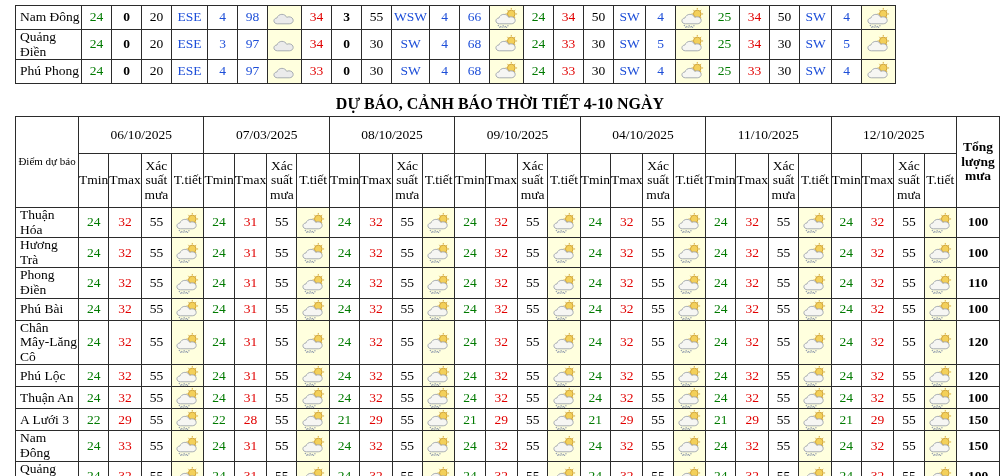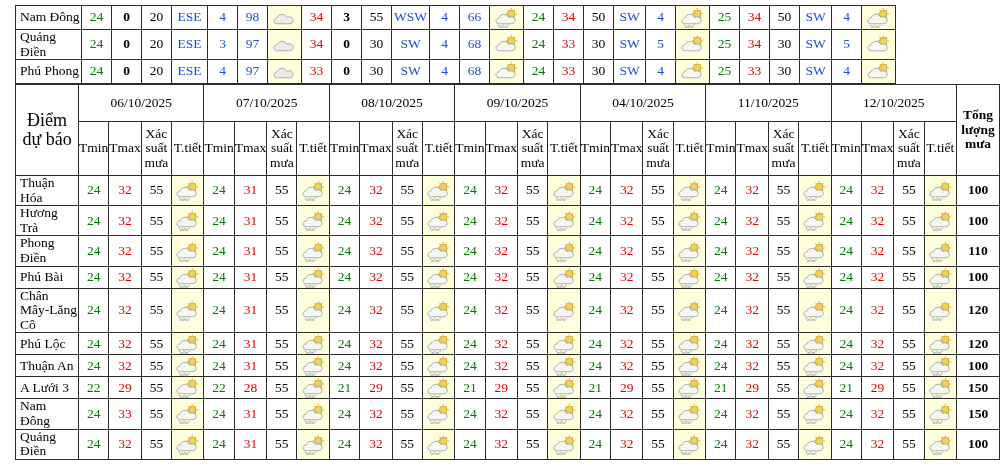--- a/index.html
+++ b/index.html
@@ -11,21 +11,21 @@
   .obs-table{margin:5px 0 0 15px;}
   .obs-table td{height:23px;}
   .name-cell{text-align:left;padding:0 0 0 4px;}
   
   .fc-title{width:1000px;text-align:center;font-weight:bold;font-size:16px;margin:11px 0 3px 0;}
   .fc-table{margin:0 0 0 15px;}
   .fc-table th{font-weight:normal;}
   .fc-table .hr1 th{height:36px;}
   .fc-table .hr2 th{height:53px;}
   .fc-table td{height:21px;}
-  th.corner-h{font-size:18px;}
+  th.corner-h{font-size:11px;}
   th.total-h{font-weight:bold;text-align:center;}
   .total-cell{font-weight:bold;}
   
   .c-tmin{color:#017a01;}
   .c-tmax{color:#e10000;}
   .c-wind{color:#1d4ed8;}
   .c-bold{font-weight:bold;}
   .icon-cell{background:#ffffde;}
   .icon-cell svg{display:block;margin:0 auto;}
 </style>
@@ -322,20 +322,21 @@
                 <line x1="21.6" y1="3" x2="20.6" y2="4.1" stroke="#D5A832" stroke-width="1"></line>
                 <line x1="14.4" y1="10.5" x2="13.4" y2="11.6" stroke="#D5A832" stroke-width="1"></line>
               </g>
               <path d="M5.2,17.6 C2.9,17.6 1.4,16.3 1.4,14.5 C1.4,12.8 2.8,11.6 4.6,11.5 C5.2,9.3 7.3,7.7 9.8,7.7 C12.1,7.7 14,9 14.9,10.9 C15.6,10.5 16.4,10.3 17.2,10.3 C19.7,10.3 21.6,11.9 21.6,14 C21.6,16.1 19.9,17.6 17.5,17.6 Z" fill="#f6f6f3" stroke="#9aa0a8" stroke-width="0.9"></path>
             </svg>
           </td>
         </tr>
       </tbody>
   </table>
 
+  <div class="fc-title">DỰ BÁO, CẢNH BÁO THỜI TIẾT 4-10 NGÀY</div>
 
   <table class="fc-table" id="fc-table">
       <colgroup>
         <col style="width:66px">
         <col style="width:29px">
         <col style="width:31px">
         <col style="width:31px">
         <col style="width:33px">
         <col style="width:29px">
         <col style="width:31px">
@@ -360,21 +361,21 @@
         <col style="width:29px">
         <col style="width:31px">
         <col style="width:31px">
         <col style="width:33px">
         <col style="width:44px">
       </colgroup>
     <thead id="fc-head">
         <tr class="hr1">
           <th class="corner-h" rowspan="2">Điểm dự báo</th>
           <th colspan="4">06/10/2025</th>
-          <th colspan="4">07/10/2025</th>
+          <th colspan="4">07/03/2025</th>
           <th colspan="4">08/10/2025</th>
           <th colspan="4">09/10/2025</th>
           <th colspan="4">04/10/2025</th>
           <th colspan="4">11/10/2025</th>
           <th colspan="4">12/10/2025</th>
           <th class="total-h" rowspan="2">Tổng lượng mưa</th>
         </tr>
         <tr class="hr2">
           <th>Tmin</th>
           <th>Tmax</th>

